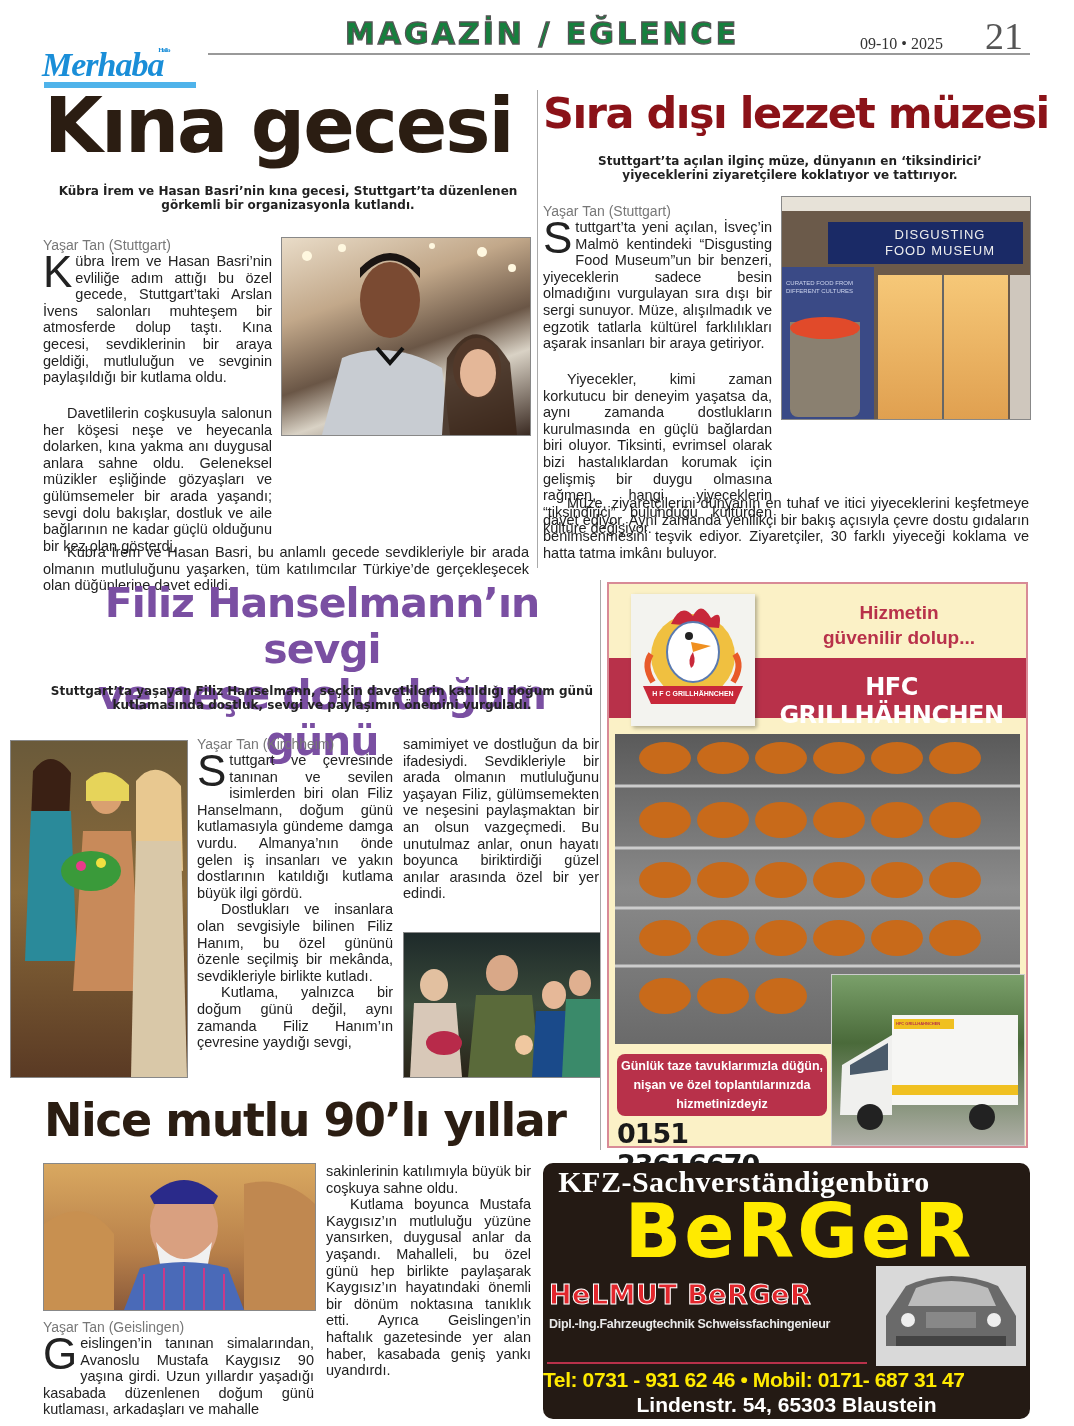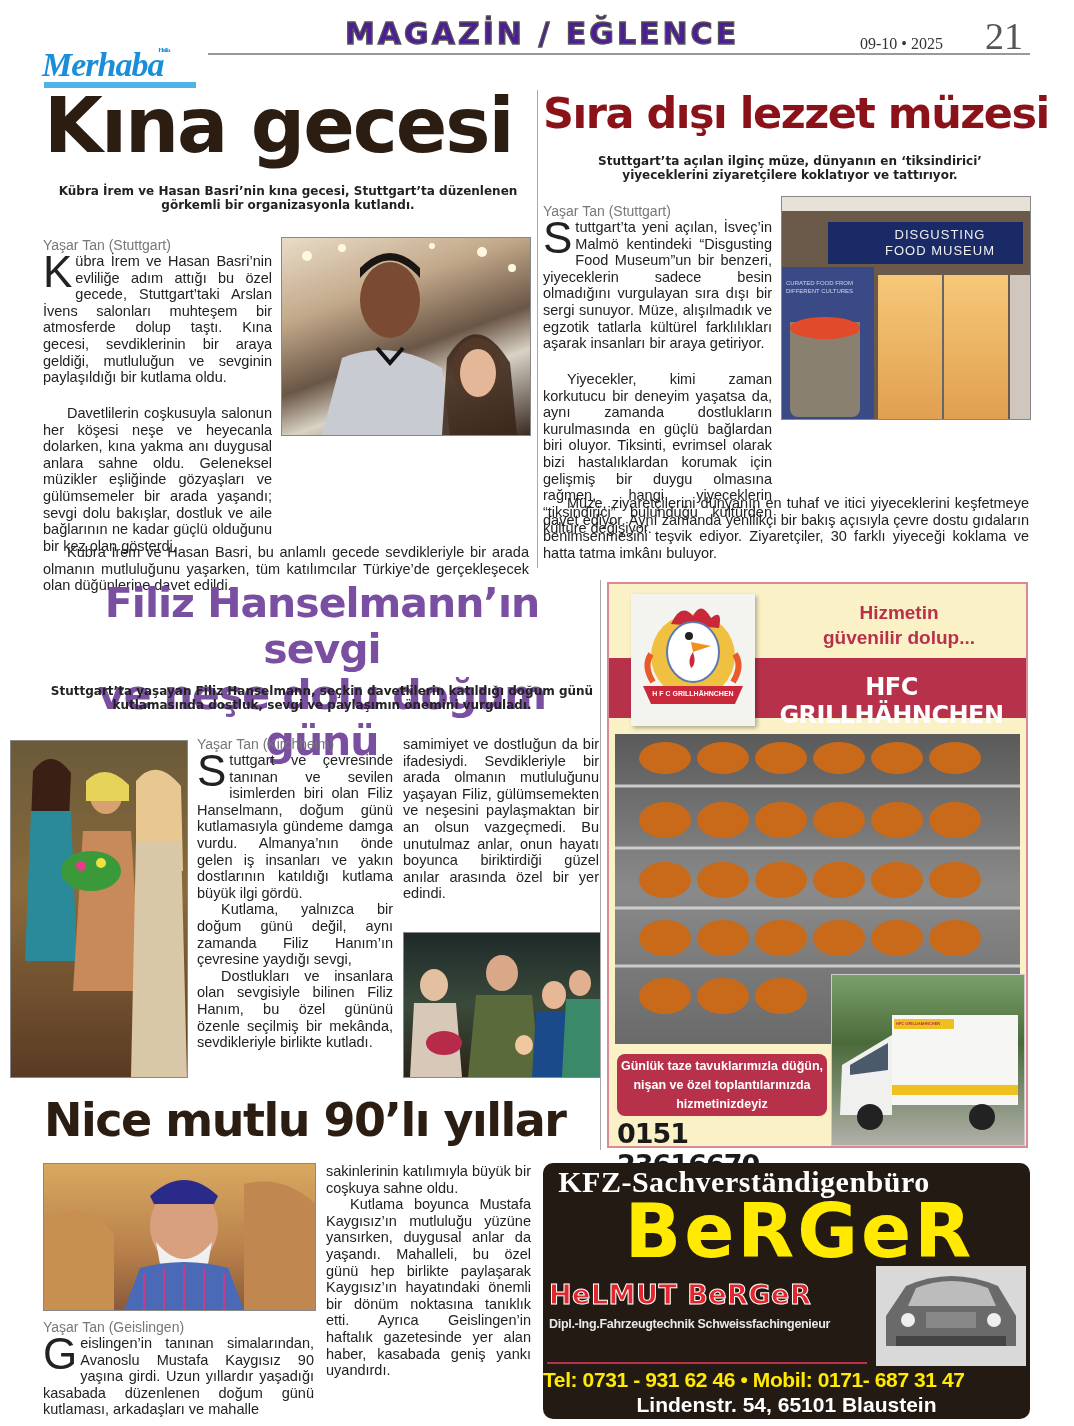--- a/index.html
+++ b/index.html
@@ -1,21 +1,21 @@
 <!DOCTYPE html>
 <html><head>
 <meta charset="utf-8">
 <style>
   html, body { margin:0; padding:0; background:#fff; }
   body { width:1074px; height:1426px; position:relative; overflow:hidden; font-family:"Liberation Sans", sans-serif; color:#222; }
   .abs { position:absolute; }
   .masthead-logo { left:42px; top:18px; font-family:"Liberation Serif", serif; font-style:italic; font-weight:bold; font-size:34px; color:#1a8ed8; letter-spacing:-1px;margin-top:28px; }
   .masthead-logo .sub { position:absolute; left:2px; top:36px; width:152px; height:6px; background:#4fb3ea; }
   .masthead-logo .tiny { position:absolute; right:-6px; top:0px; font-size:7px; color:#1a8ed8; font-style:normal; }
-  .section-title { left:345px; top:16px; font-family:"DejaVu Sans", sans-serif; font-weight:bold; font-size:30px; color:#4c1d95; -webkit-text-stroke:1.3px #555; letter-spacing:3px; }
+  .section-title { left:345px; top:16px; font-family:"DejaVu Sans", sans-serif; font-weight:bold; font-size:30px; color:#15803d; -webkit-text-stroke:1.3px #555; letter-spacing:3px; }
   .hdr-date { left:860px; top:35px; font-family:"Liberation Serif", serif; font-size:16px; color:#333; }
   .hdr-page { left:985px; top:14px; font-family:"Liberation Serif", serif; font-size:38px; color:#555; }
   .hdr-rule { left:208px; top:53px; width:822px; height:2px; background:#999; }
 
   .headline { font-family:"DejaVu Sans", sans-serif; font-weight:bold; letter-spacing:-1px; line-height:1; }
   .deck { font-family:"DejaVu Sans", sans-serif; font-weight:bold; font-size:12px; text-align:center; line-height:1.15; color:#222; }
   .byline { font-size:14px; color:#777; }
   .body { font-size:14.5px; line-height:16.6px; text-align:justify; color:#222; }
   .body p { margin:0; text-indent:24px; }
   .body p.first { text-indent:0; }
@@ -119,22 +119,22 @@
       <circle cx="90" cy="122" r="5" fill="#f0e040"></circle>
     <ellipse cx="145" cy="50" rx="14" ry="17" fill="#e0b090"></ellipse>
       <path d="M125 40 Q145 15 170 45 L172 130 L125 120 Z" fill="#e8c890"></path>
     <path d="M125 100 L170 100 L176 336 L120 336 Z" fill="#d9c8a8"></path>
   </svg>
 </div>
 
 <div class="abs byline" style="left:197px; top:736px;">Yaşar Tan (Kirchheim)</div>
 <div class="abs body" style="left:197px; top:752px; width:196px;">
   <p class="first"><span class="drop">S</span><span>tuttgart ve çevresinde tanınan ve sevilen isimlerden biri olan Filiz Hanselmann, doğum günü kutlamasıyla gündeme damga vurdu. Almanya’nın önde gelen iş insanları ve yakın dostlarının katıldığı kutlama büyük ilgi gördü.</span></p>
+  <p>Dostlukları ve insanlara olan sevgisiyle bilinen Filiz Hanım, bu özel gününü özenle seçilmiş bir mekânda, sevdikleriyle birlikte kutladı.</p>
   <p>Kutlama, yalnızca bir doğum günü değil, aynı zamanda Filiz Hanım’ın çevresine yaydığı sevgi,</p>
-  <p>Dostlukları ve insanlara olan sevgisiyle bilinen Filiz Hanım, bu özel gününü özenle seçilmiş bir mekânda, sevdikleriyle birlikte kutladı.</p>
 </div>
 <div class="abs body" style="left:403px; top:736px; width:196px;">
   <p class="first">samimiyet ve dostluğun da bir ifadesiydi. Sevdikleriyle bir arada olmanın mutluluğunu yaşayan Filiz, gülümsemekten ve neşesini paylaşmaktan bir an olsun vazgeçmedi. Bu unutulmaz anlar, onun hayatı boyunca biriktirdiği güzel anılar arasında özel bir yer edindi.</p>
 </div>
 <div class="abs photo" style="left:403px; top:932px; width:196px; height:144px; background:linear-gradient(180deg,#1e2a2a 0%,#3a4a3a 50%,#2a2418 100%);">
   <svg width="196" height="144">
     <ellipse cx="30" cy="52" rx="14" ry="16" fill="#e2c0a0"></ellipse>
       <path d="M10 70 L52 70 L58 144 L6 144 Z" fill="#d8c8b8"></path>
     <ellipse cx="98" cy="40" rx="16" ry="18" fill="#d9a888"></ellipse>
       <path d="M72 62 L128 62 L136 144 L64 144 Z" fill="#5a6a3a"></path>
@@ -269,14 +269,14 @@
     <svg width="150" height="100">
       <path d="M30 20 Q75 0 122 20 L140 50 L140 80 L10 80 L10 50 Z" fill="#6a6a6a"></path>
       <path d="M40 22 Q75 8 112 22 L120 40 L32 40 Z" fill="#bcbcbc"></path>
       <rect x="50" y="46" width="50" height="16" fill="#888"></rect>
       <circle cx="32" cy="54" r="7" fill="#eee"></circle>
         <circle cx="118" cy="54" r="7" fill="#eee"></circle>
       <rect x="20" y="70" width="110" height="10" fill="#444"></rect>
     </svg>
   </div>
   <div class="abs" style="left:0; top:205px; width:487px; text-align:left; color:#ffea00; font-weight:bold; font-size:21px; letter-spacing:-0.4px;">Tel: 0731 - 931 62 46 • Mobil: 0171- 687 31 47</div>
-  <div class="abs" style="left:0; top:230px; width:487px; text-align:center; color:#fff; font-weight:bold; font-size:21px;">Lindenstr. 54, 65101 Blaustein</div>
+  <div class="abs" style="left:0; top:230px; width:487px; text-align:center; color:#fff; font-weight:bold; font-size:21px;">Lindenstr. 54, 65303 Blaustein</div>
 </div>
 
 </body></html>

